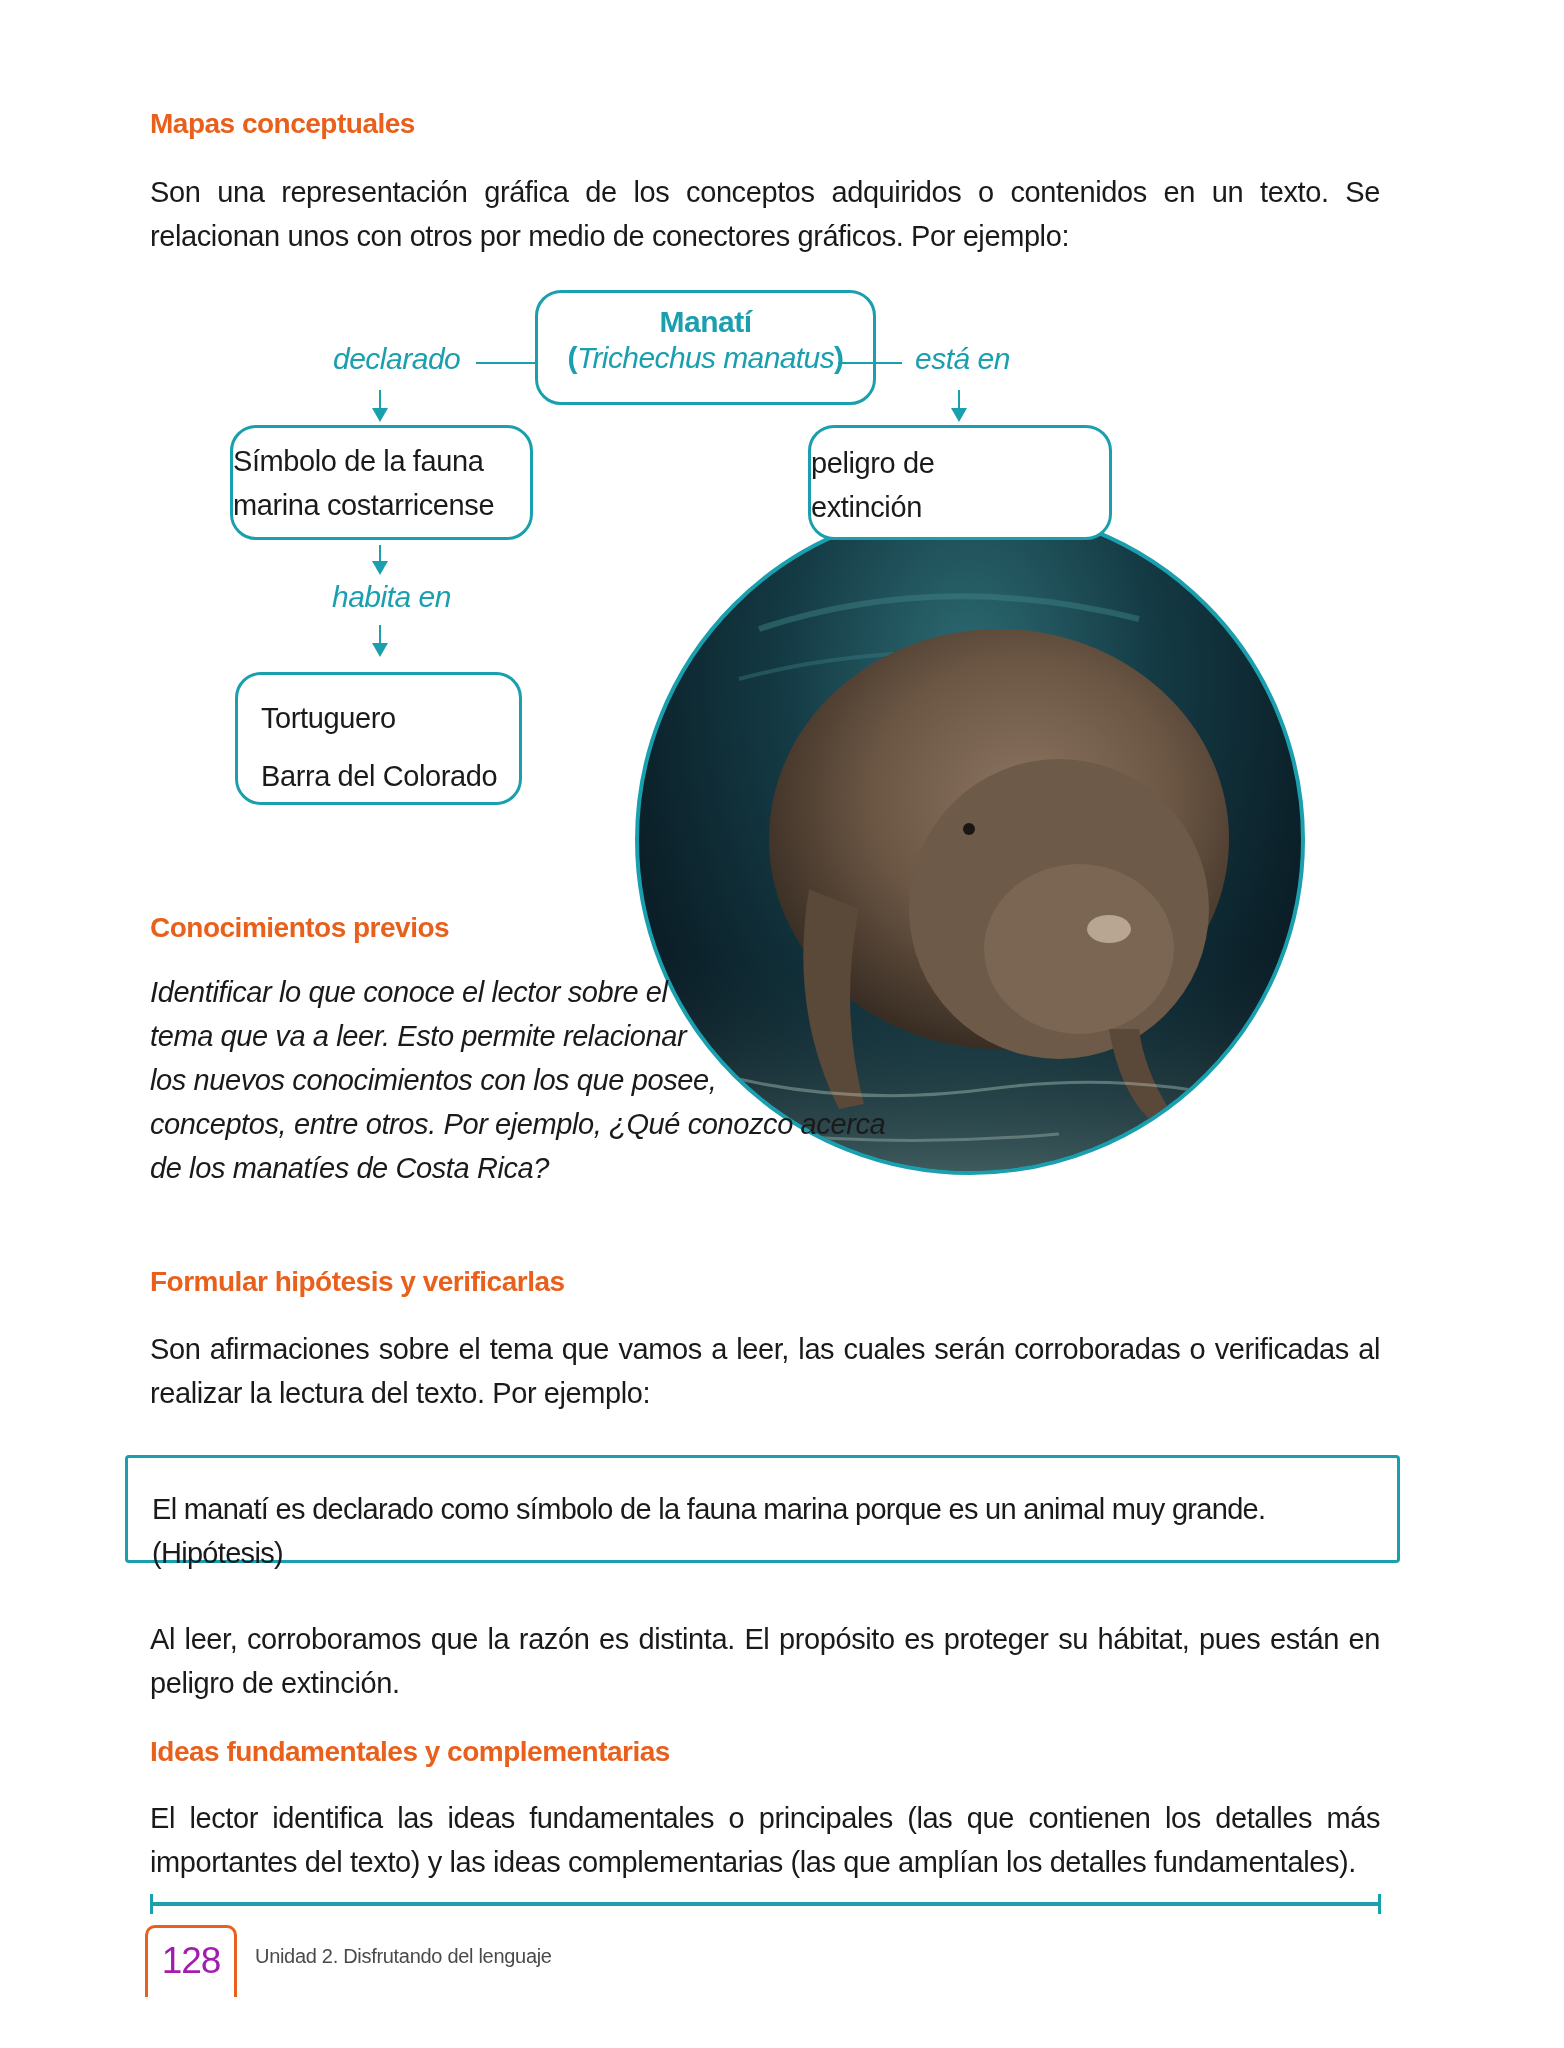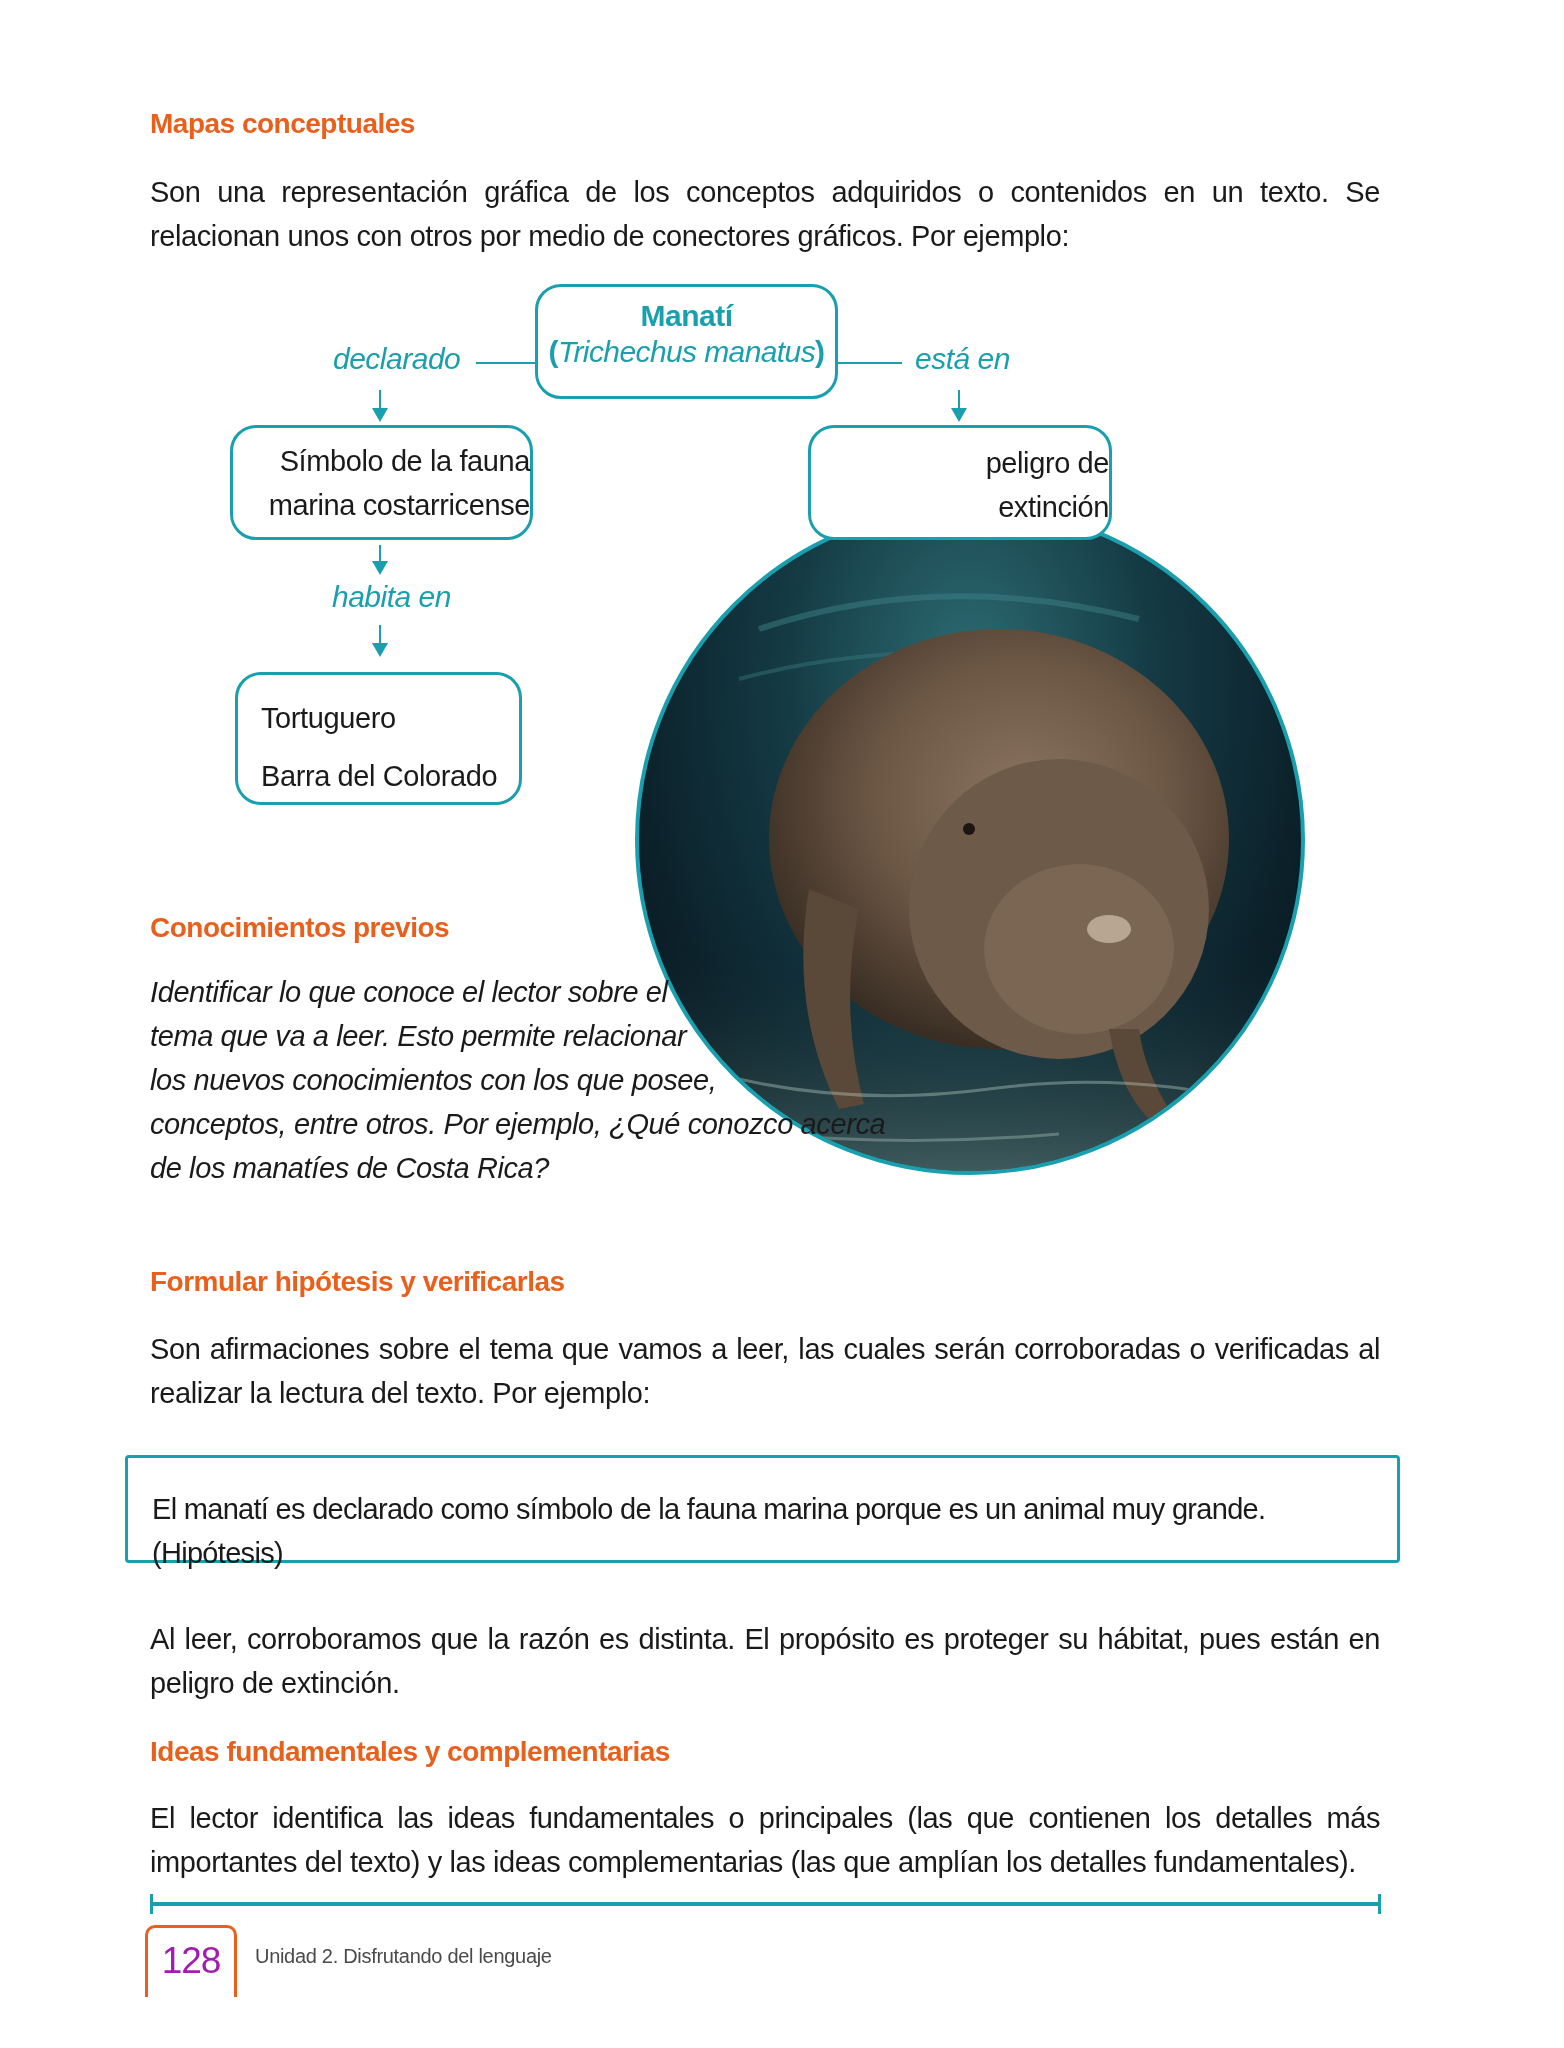--- a/index.html
+++ b/index.html
@@ -4,21 +4,21 @@
 <style>
   html, body { margin: 0; padding: 0; background: #ffffff; }
   body { width: 1564px; height: 2048px; position: relative; overflow: hidden;
          font-family: "Liberation Sans", "DejaVu Sans", sans-serif; color: #1a1a1a; }
   .abs { position: absolute; }
   .heading { color: #e8601c; font-weight: bold; font-size: 28px; letter-spacing: -0.5px; }
   .body-text { font-size: 29px; line-height: 44px; letter-spacing: -0.4px; }
   .justify { text-align: justify; text-align-last: left; }
   .teal { color: #1a9fae; }
   .box { position: absolute; border: 3px solid #1a9fae; border-radius: 26px; background: #fff; box-sizing: border-box; }
-  .node-text { font-size: 29px; line-height: 44px; text-align: right; letter-spacing: -0.4px; }
+  .node-text { font-size: 29px; line-height: 44px; text-align: left; letter-spacing: -0.4px; }
   .link-label { position: absolute; color: #1a9fae; font-style: italic; font-size: 30px; letter-spacing: -0.5px; }
   .hline { position: absolute; height: 2px; background: #1a9fae; }
   .arrow { position: absolute; width: 2px; background: #1a9fae; }
   .arrow::after { content: ""; position: absolute; left: -7px; bottom: -2px; width: 0; height: 0;
                   border-left: 8px solid transparent; border-right: 8px solid transparent; border-top: 14px solid #1a9fae; }
   .photo-circle { position: absolute; left: 635px; top: 505px; width: 670px; height: 670px; border-radius: 50%;
                   border: 4px solid #1a9fae; box-sizing: border-box; overflow: hidden;
                   background: radial-gradient(ellipse at 50% 25%, #2d6b72 0%, #143a44 40%, #0b1f28 75%, #0a1a22 100%); }
   .footer-rule { position: absolute; left: 150px; top: 1902px; width: 1230px; height: 4px; background: #1a9fae; }
   .footer-tick { position: absolute; top: 1894px; width: 3px; height: 20px; background: #1a9fae; }
@@ -54,21 +54,21 @@
       <ellipse cx="440" cy="440" rx="95" ry="85" fill="#7a6652"></ellipse>
       <ellipse cx="470" cy="420" rx="22" ry="14" fill="#b8a592"></ellipse>
       <circle cx="330" cy="320" r="6" fill="#1c1612"></circle>
       <path d="M170 380 Q150 500 200 600 L225 595 Q200 500 220 400 Z" fill="#5a4838"></path>
       <path d="M470 520 Q480 580 510 610 L530 600 Q505 560 500 520 Z" fill="#5a4838"></path>
       <path d="M60 560 Q200 600 350 580 Q500 560 640 600" stroke="#cfe3d8" stroke-width="3" fill="none" opacity="0.35"></path>
       <path d="M80 620 Q250 640 420 625" stroke="#cfe3d8" stroke-width="3" fill="none" opacity="0.3"></path>
     </svg>
   </div>
 
-  <div class="box" style="left:535px; top:284px; width:303px; height:115px;">
+  <div class="box" style="left:535px; top:290px; width:341px; height:115px;">
     <div class="teal" style="text-align:center; font-weight:bold; font-size:30px; margin-top:12px; letter-spacing:-0.5px;">Manatí</div>
     <div class="teal" style="text-align:center; font-size:30px; margin-top:2px; letter-spacing:-0.6px;"><b>(</b><i>Trichechus manatus</i><b>)</b></div>
   </div>
 
   <div class="link-label" style="left:333px; top:342px;">declarado</div>
   <div class="hline" style="left:476px; top:362px; width:59px;"></div>
   <div class="arrow" style="left:379px; top:390px; height:30px;"></div>
 
   <div class="hline" style="left:838px; top:362px; width:64px;"></div>
   <div class="link-label" style="left:915px; top:342px;">está en</div>

